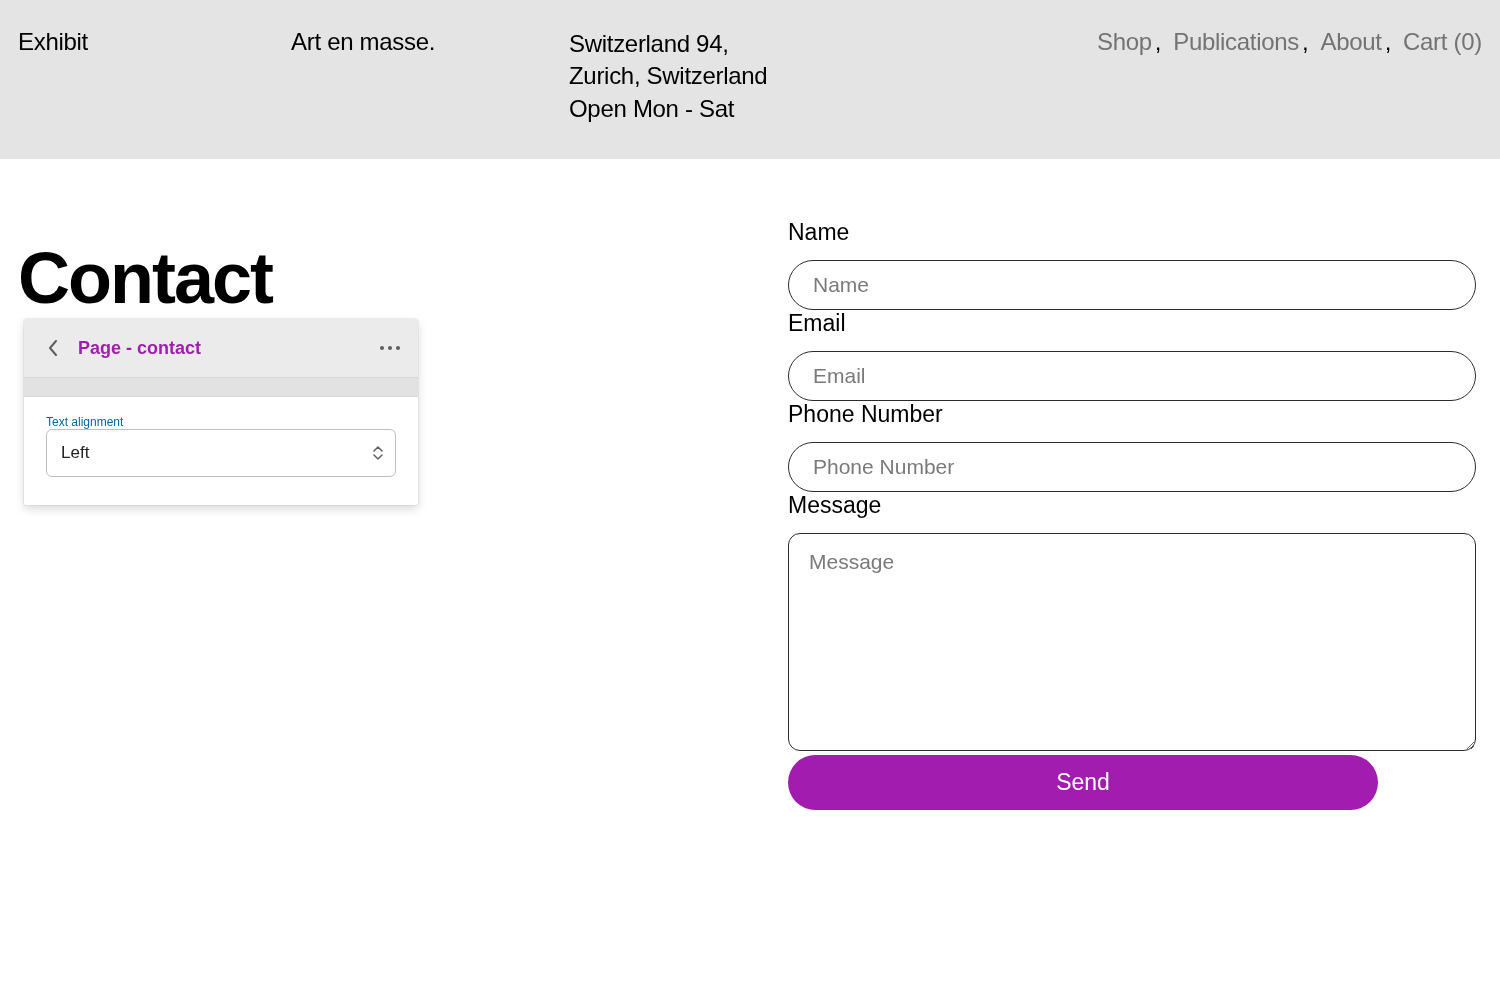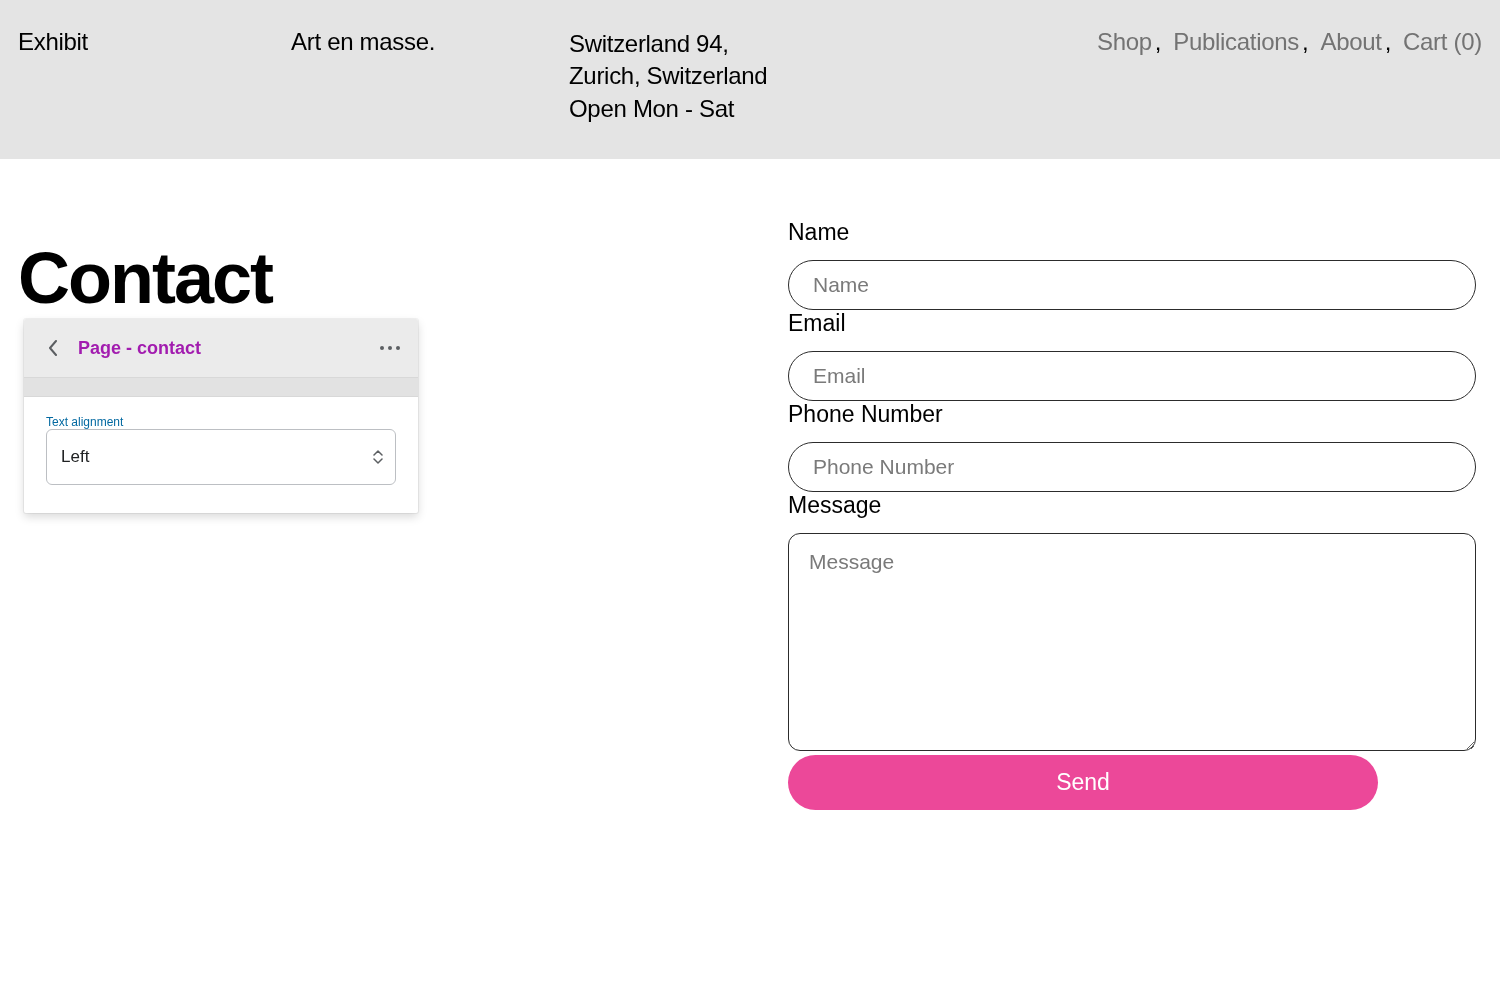--- a/index.html
+++ b/index.html
@@ -71,21 +71,21 @@
   .panel-body {
     padding: 18px 22px 28px 22px;
   }
   .panel-body label {
     display: block; font-size: 12px; color: #0369a1; 
   }
   .select-wrap {
     position: relative;
     border: 1px solid #bcbfc3;
     border-radius: 6px;
-    height: 56px;
+    height: 48px;
     display: flex;
     align-items: center;
     padding: 0 14px;
     font-size: 17px;
     color: #202223;
     background: #fff;
   }
   .select-wrap .caret {
     position: absolute; right: 12px; top: 50%; transform: translateY(-50%);
     display: flex; flex-direction: column; gap: 2px;
@@ -110,21 +110,21 @@
   .form-field input::placeholder,
   .form-field textarea::placeholder { color: #7a7a7a; }
   .form-field textarea {
     border-radius: 12px;
     height: 218px;
     resize: both;
     padding: 16px 20px;
   }
   .send-btn {
     width: 590px;
-    background: #ec4899;
+    background: #a21caf;
     color: #fff;
     border: none;
     border-radius: 50px;
     font-size: 23px;
     padding: 14px 0;
     cursor: pointer;
     display: block;
   }
 </style>
 </head>

